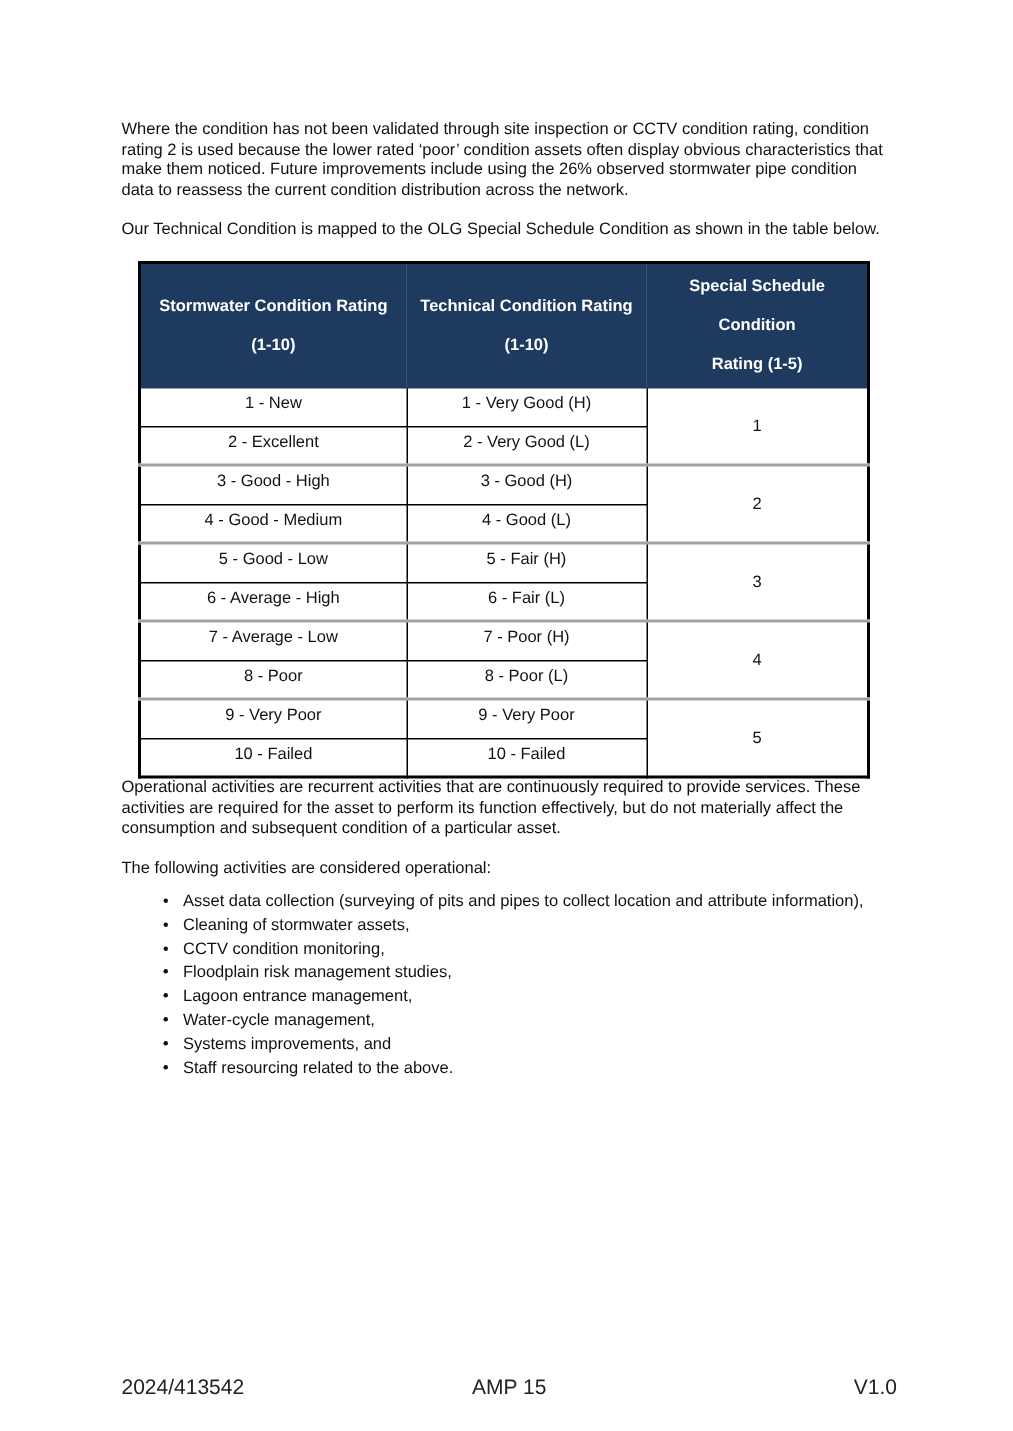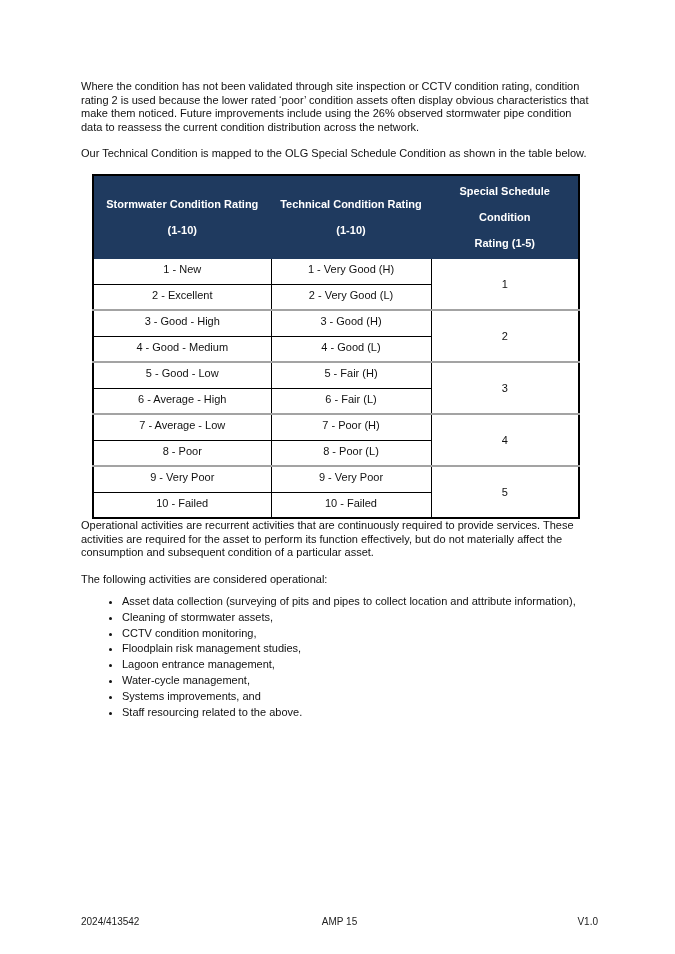--- a/index.html
+++ b/index.html
@@ -75,21 +75,21 @@
     line-height: 15.8px;
     color: #111111;
   }
   .footer {
     position: absolute;
     top: 916px;
     left: 81px;
     width: 517px;
     display: flex;
     justify-content: space-between;
-    font-size: 10px;
+    font-size: 14px;
     color: #222222;
   }
   .footer .fcell { flex: 1; }
   .footer .fcenter { text-align: center; }
   .footer .fright { text-align: right; }
 </style>
 </head>
 <body>
 
 <div class="page">

